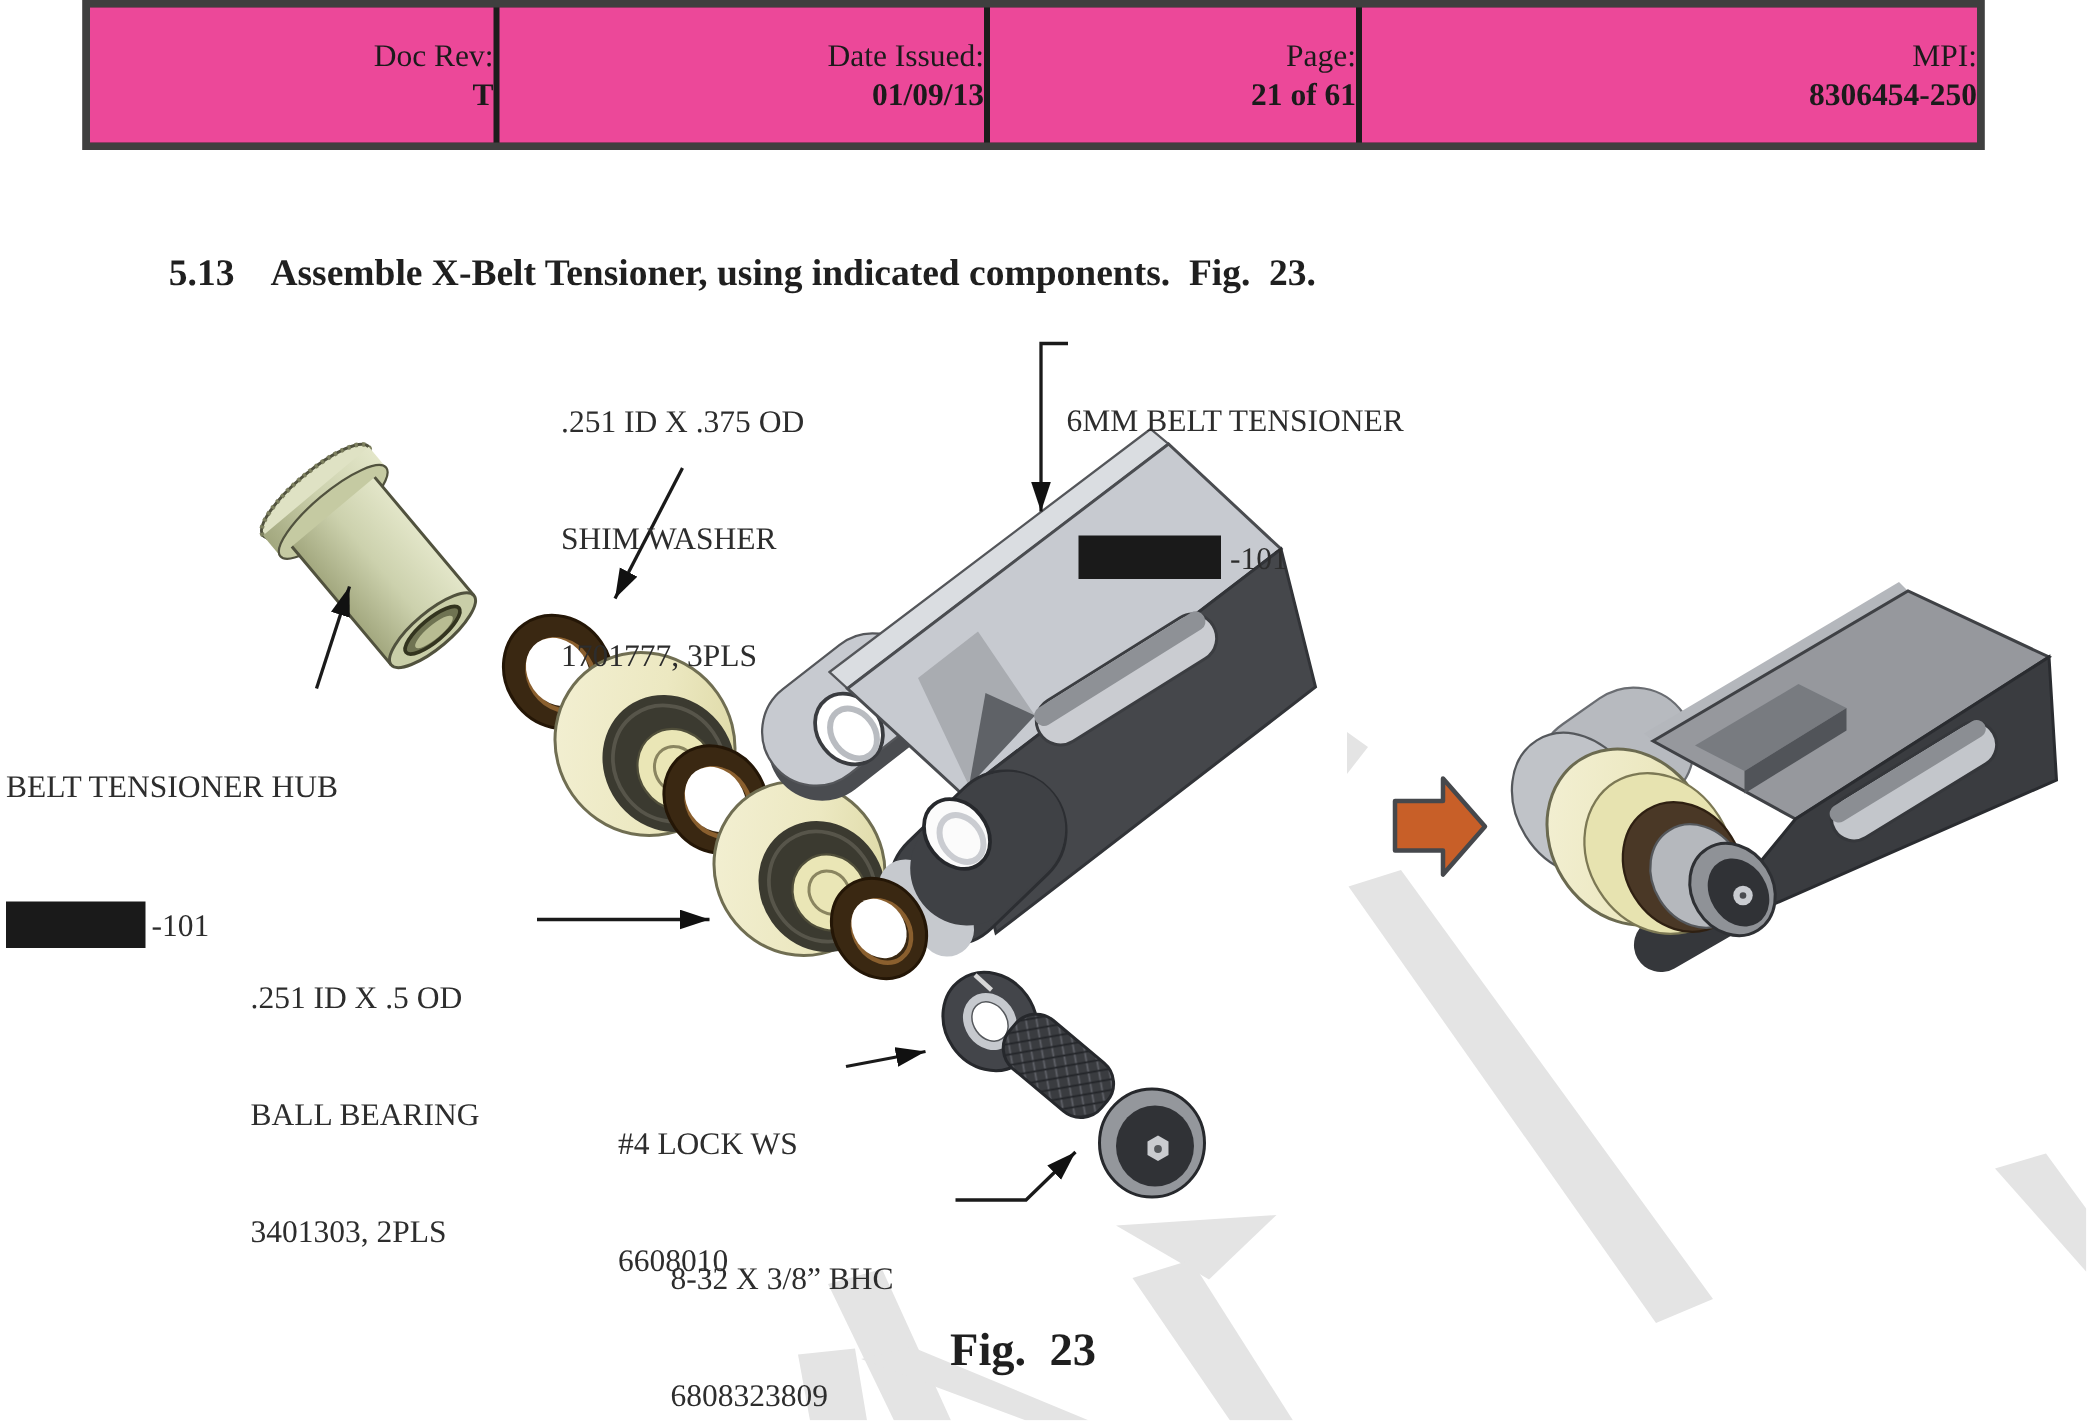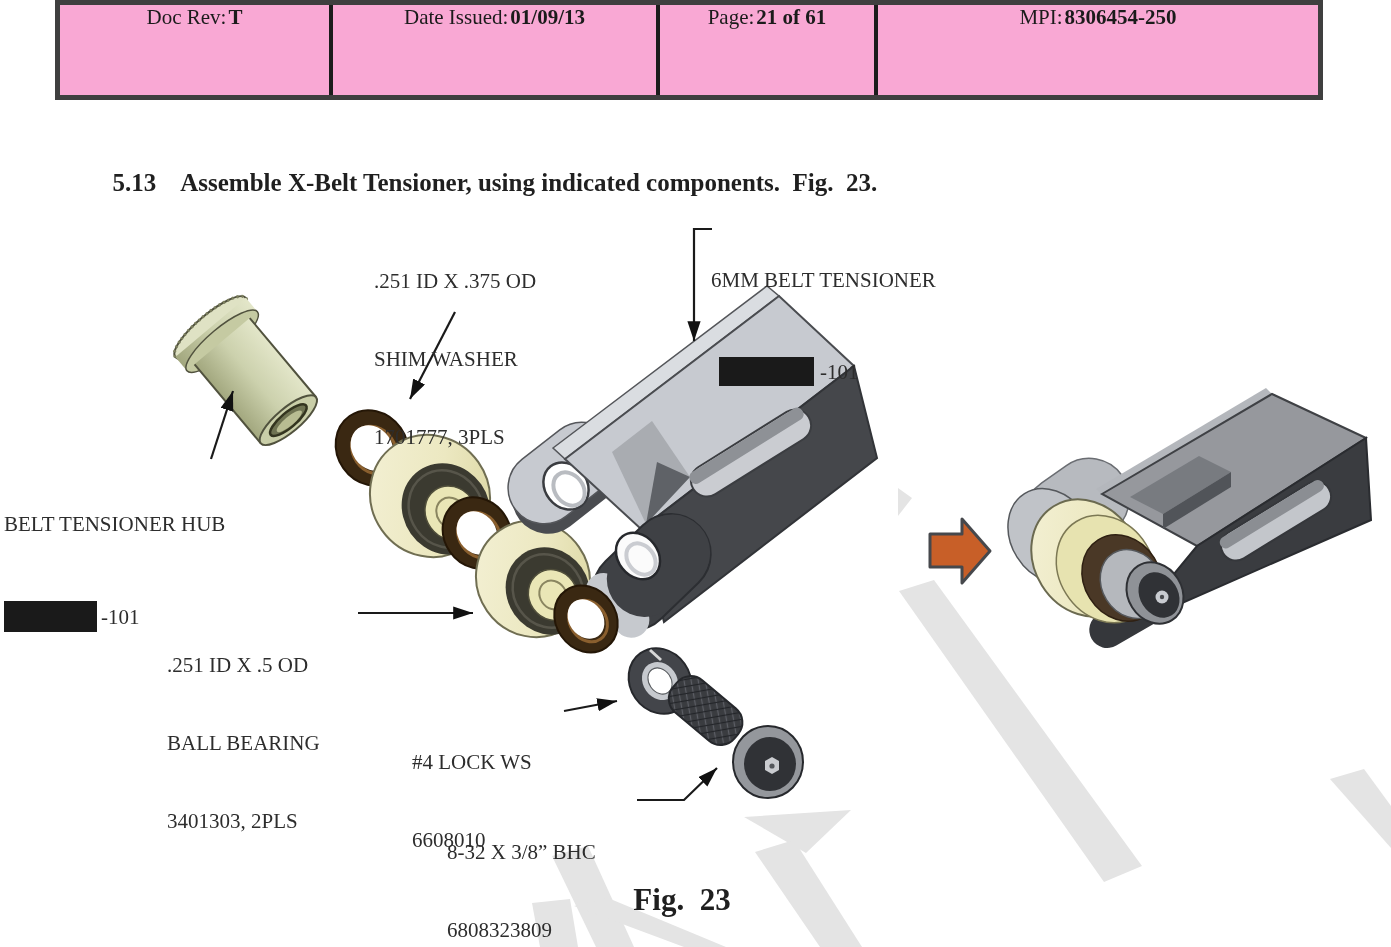--- a/index.html
+++ b/index.html
@@ -9,28 +9,28 @@
     font-family:"Liberation Serif","DejaVu Serif",serif;
     color:#2b2b2b;
   }
   
   .hdr-table{
     position:absolute;left:55px;top:0;width:1268px;height:100px;
     border:5px solid #3f3f3f;box-sizing:border-box;
     display:flex;background:#1c1c1c;
   }
   .hdr-cell{
-    background:#f9a8d4;box-sizing:border-box;
-    display:flex;flex-direction:row;align-items:flex-start;justify-content:center;
+    background:#ec4899;box-sizing:border-box;
+    display:flex;flex-direction:column;align-items:flex-end;justify-content:center;
     gap:2px;color:#1b1b1b;
   }
   .hdr-cell + .hdr-cell{margin-left:4px;}
   .hdr-label{font-size:21px;line-height:24px;}
   .hdr-value{font-size:21px;line-height:24px;font-weight:bold;}
-  .c1{width:269px;}.c2{width:323px;}.c3{width:214px;}.c4{flex:1;}
+  .c1{width:269px;}.c2{width:323px;}.c3{width:244px;}.c4{flex:1;}
   
   .step-heading{
     position:absolute;left:100px;top:141px;font-size:25px;font-weight:bold;
     color:#1f1f1f;white-space:pre;
   }
   .step-heading .num{margin-right:24px;}
   
   .fig-svg{position:absolute;left:0;top:0;width:1391px;height:947px;z-index:1;}
   
   .callout{

